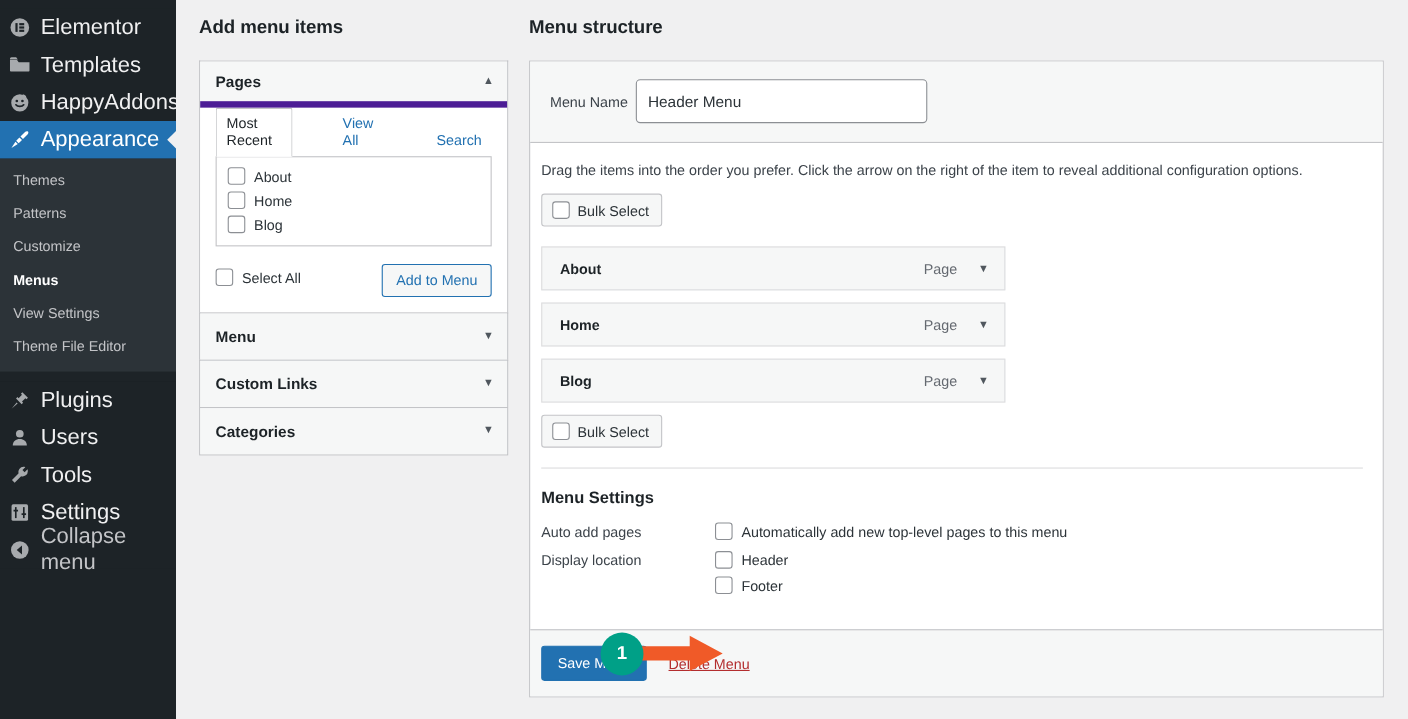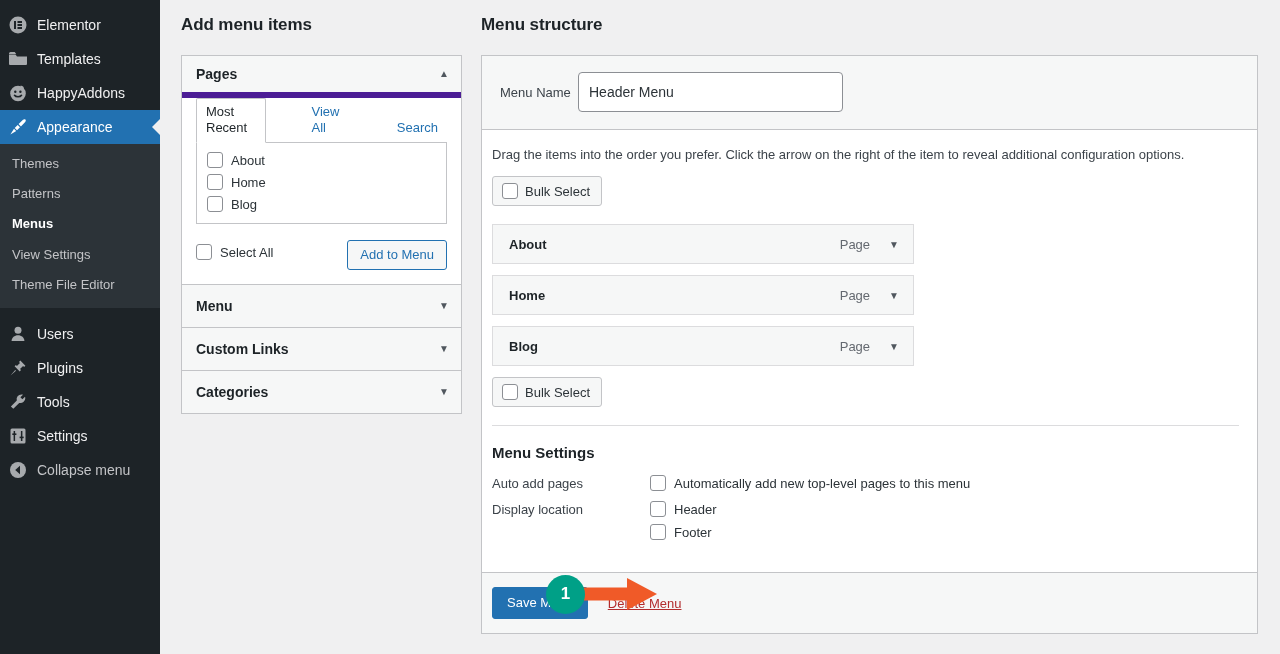--- a/index.html
+++ b/index.html
@@ -16,21 +16,21 @@
   
   #sidebar {
     width: 160px; min-width: 160px; height: 654px;
     background: #1d2327; color: #f0f0f1;
     padding-top: 8px; position: relative;
   }
   .nav-top { background: #1d2327; }
   .nav-item {
     display: flex; align-items: center;
     height: 34px; padding-left: 8px;
-    font-size: 14px; color: #f0f0f1;
+    font-size: 20px; color: #f0f0f1;
     cursor: pointer; position: relative;
   }
   .nav-item .nav-ico {
     width: 20px; height: 20px; margin-right: 9px;
     display: flex; align-items: center; justify-content: center;
     color: #a7aaad; flex: 0 0 20px;
   }
   .nav-item .nav-ico svg { display: block; }
   .nav-item.active {
     background: #2271b1; color: #fff; font-weight: 400;
@@ -263,45 +263,46 @@
             <path d="M8.7 7l-3 3 2.3 2.3 3-3L8.7 7z" fill="#fff"></path>
             <path d="M5 10.8L1.4 16.6l5.8-3.6L5 10.8z" fill="#fff"></path>
           </svg>
       </span>
       <span>Appearance</span>
     </div>
 
     <div class="submenu">
       <span class="sub-item">Themes</span>
       <span class="sub-item">Patterns</span>
+      <span class="sub-item">Customize</span>
       <span class="sub-item current">Menus</span>
       <span class="sub-item">View Settings</span>
       <span class="sub-item">Theme File Editor</span>
     </div>
 
     <div class="nav-gap"></div>
 
     <div class="nav-bottom">
       <div class="nav-item">
         <span class="nav-ico">
           <svg width="18" height="18" viewBox="0 0 18 18">
+              <path d="M11.3 1.6l-1.3 1.3 1 1-3.1 3.1-1-1-1.3 1.3 5.1 5.1 1.3-1.3-1-1 3.1-3.1 1 1 1.3-1.3-5.1-5.1z" fill="#a7aaad"></path>
+              <path d="M6.2 11L1.5 16.5 7 11.8 6.2 11z" fill="#a7aaad"></path>
+            </svg>
+        </span>
+        <span>Plugins</span>
+      </div>
+      <div class="nav-item">
+        <span class="nav-ico">
+          <svg width="18" height="18" viewBox="0 0 18 18">
               <circle cx="9" cy="5.3" r="3.5" fill="#a7aaad"></circle>
               <path d="M2.6 16c0-3.6 2.9-5.8 6.4-5.8s6.4 2.2 6.4 5.8H2.6z" fill="#a7aaad"></path>
             </svg>
         </span>
         <span>Users</span>
-      </div>
-      <div class="nav-item">
-        <span class="nav-ico">
-          <svg width="18" height="18" viewBox="0 0 18 18">
-              <path d="M11.3 1.6l-1.3 1.3 1 1-3.1 3.1-1-1-1.3 1.3 5.1 5.1 1.3-1.3-1-1 3.1-3.1 1 1 1.3-1.3-5.1-5.1z" fill="#a7aaad"></path>
-              <path d="M6.2 11L1.5 16.5 7 11.8 6.2 11z" fill="#a7aaad"></path>
-            </svg>
-        </span>
-        <span>Plugins</span>
       </div>
       <div class="nav-item">
         <span class="nav-ico">
           <svg width="18" height="18" viewBox="0 0 18 18">
               <path d="M12.4 1.4a4.8 4.8 0 0 0-4.6 6.1L1.9 13.4l2.4 2.4 5.9-5.9a4.8 4.8 0 0 0 6.1-4.6c0-.6-.1-1.1-.3-1.6l-2.6 2.6-2-2 2.6-2.6c-.5-.2-1-.3-1.6-.3z" fill="#a7aaad"></path>
             </svg>
         </span>
         <span>Tools</span>
       </div>
       <div class="nav-item">

